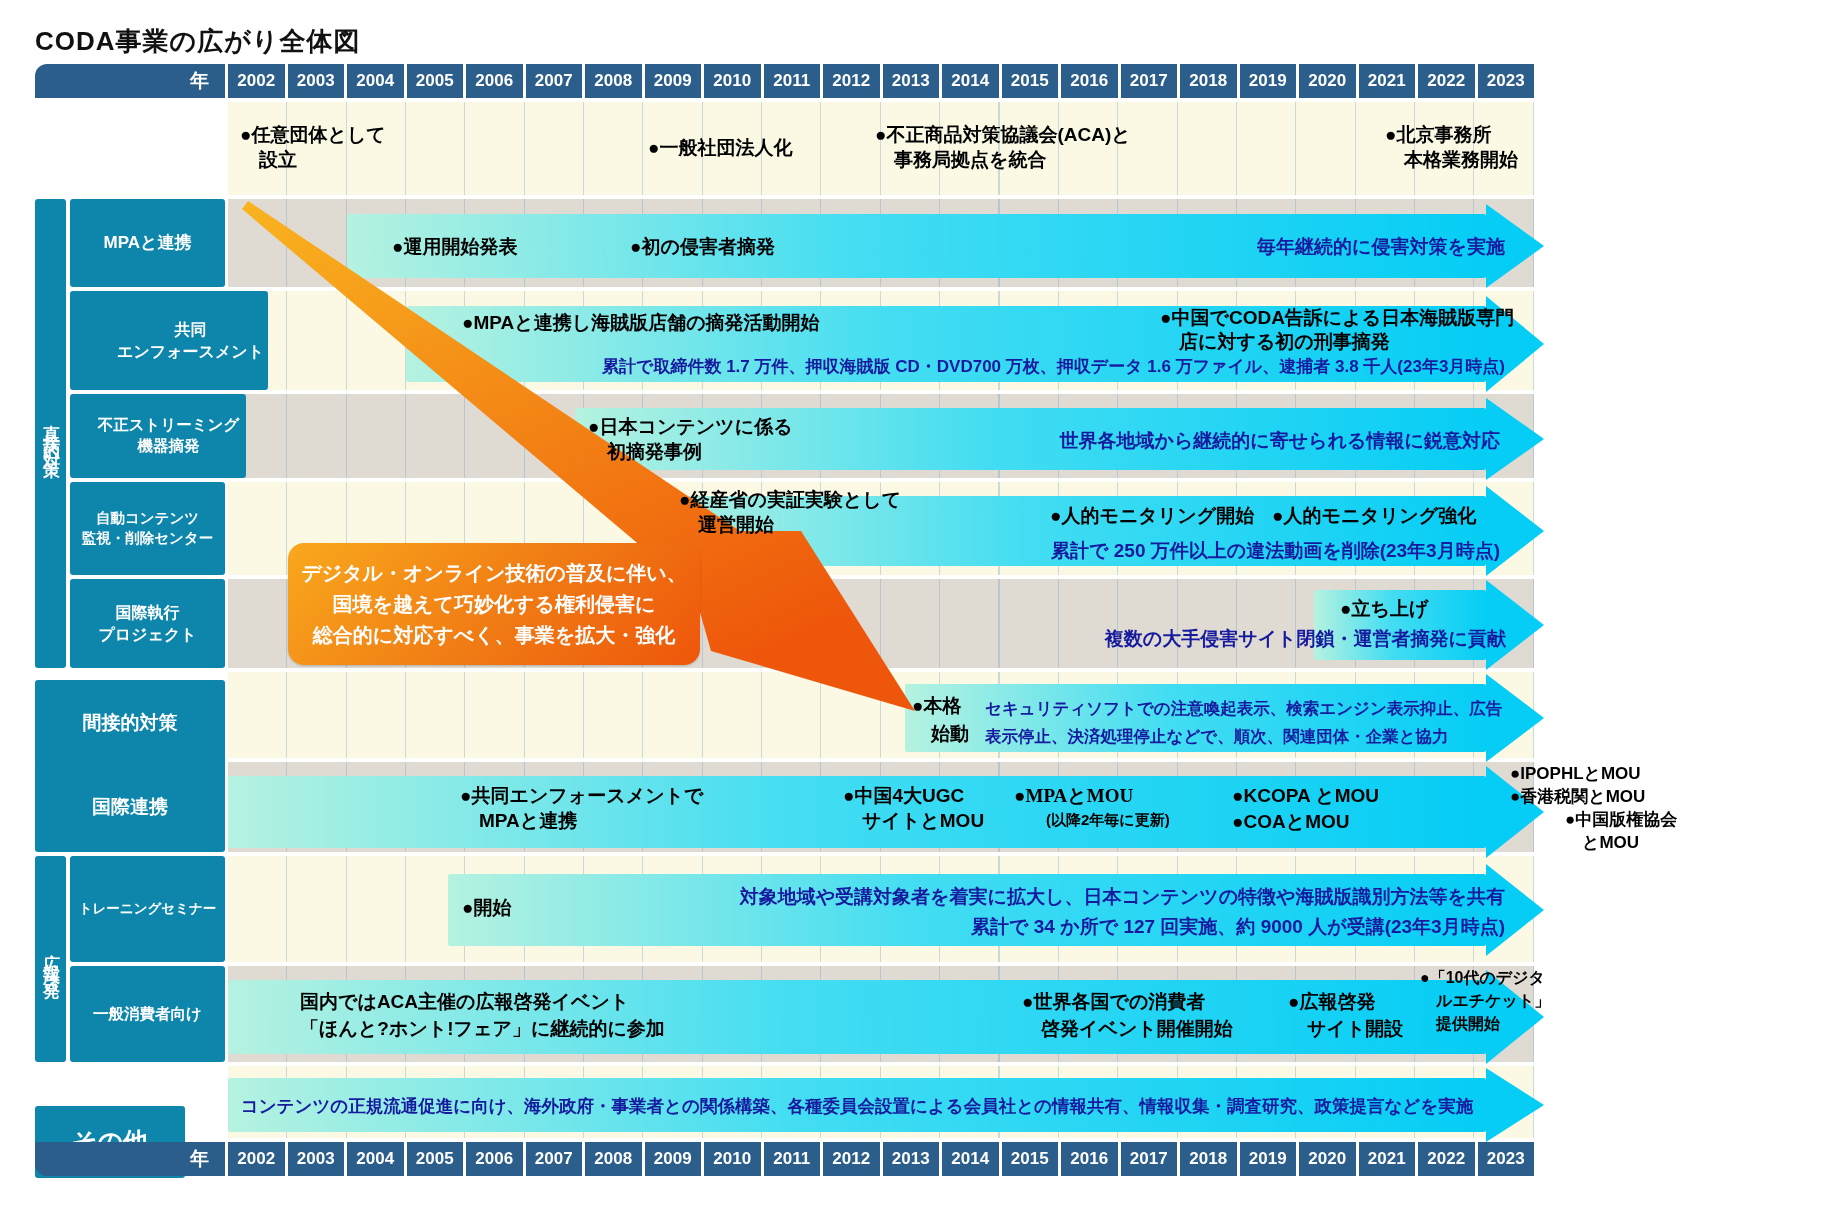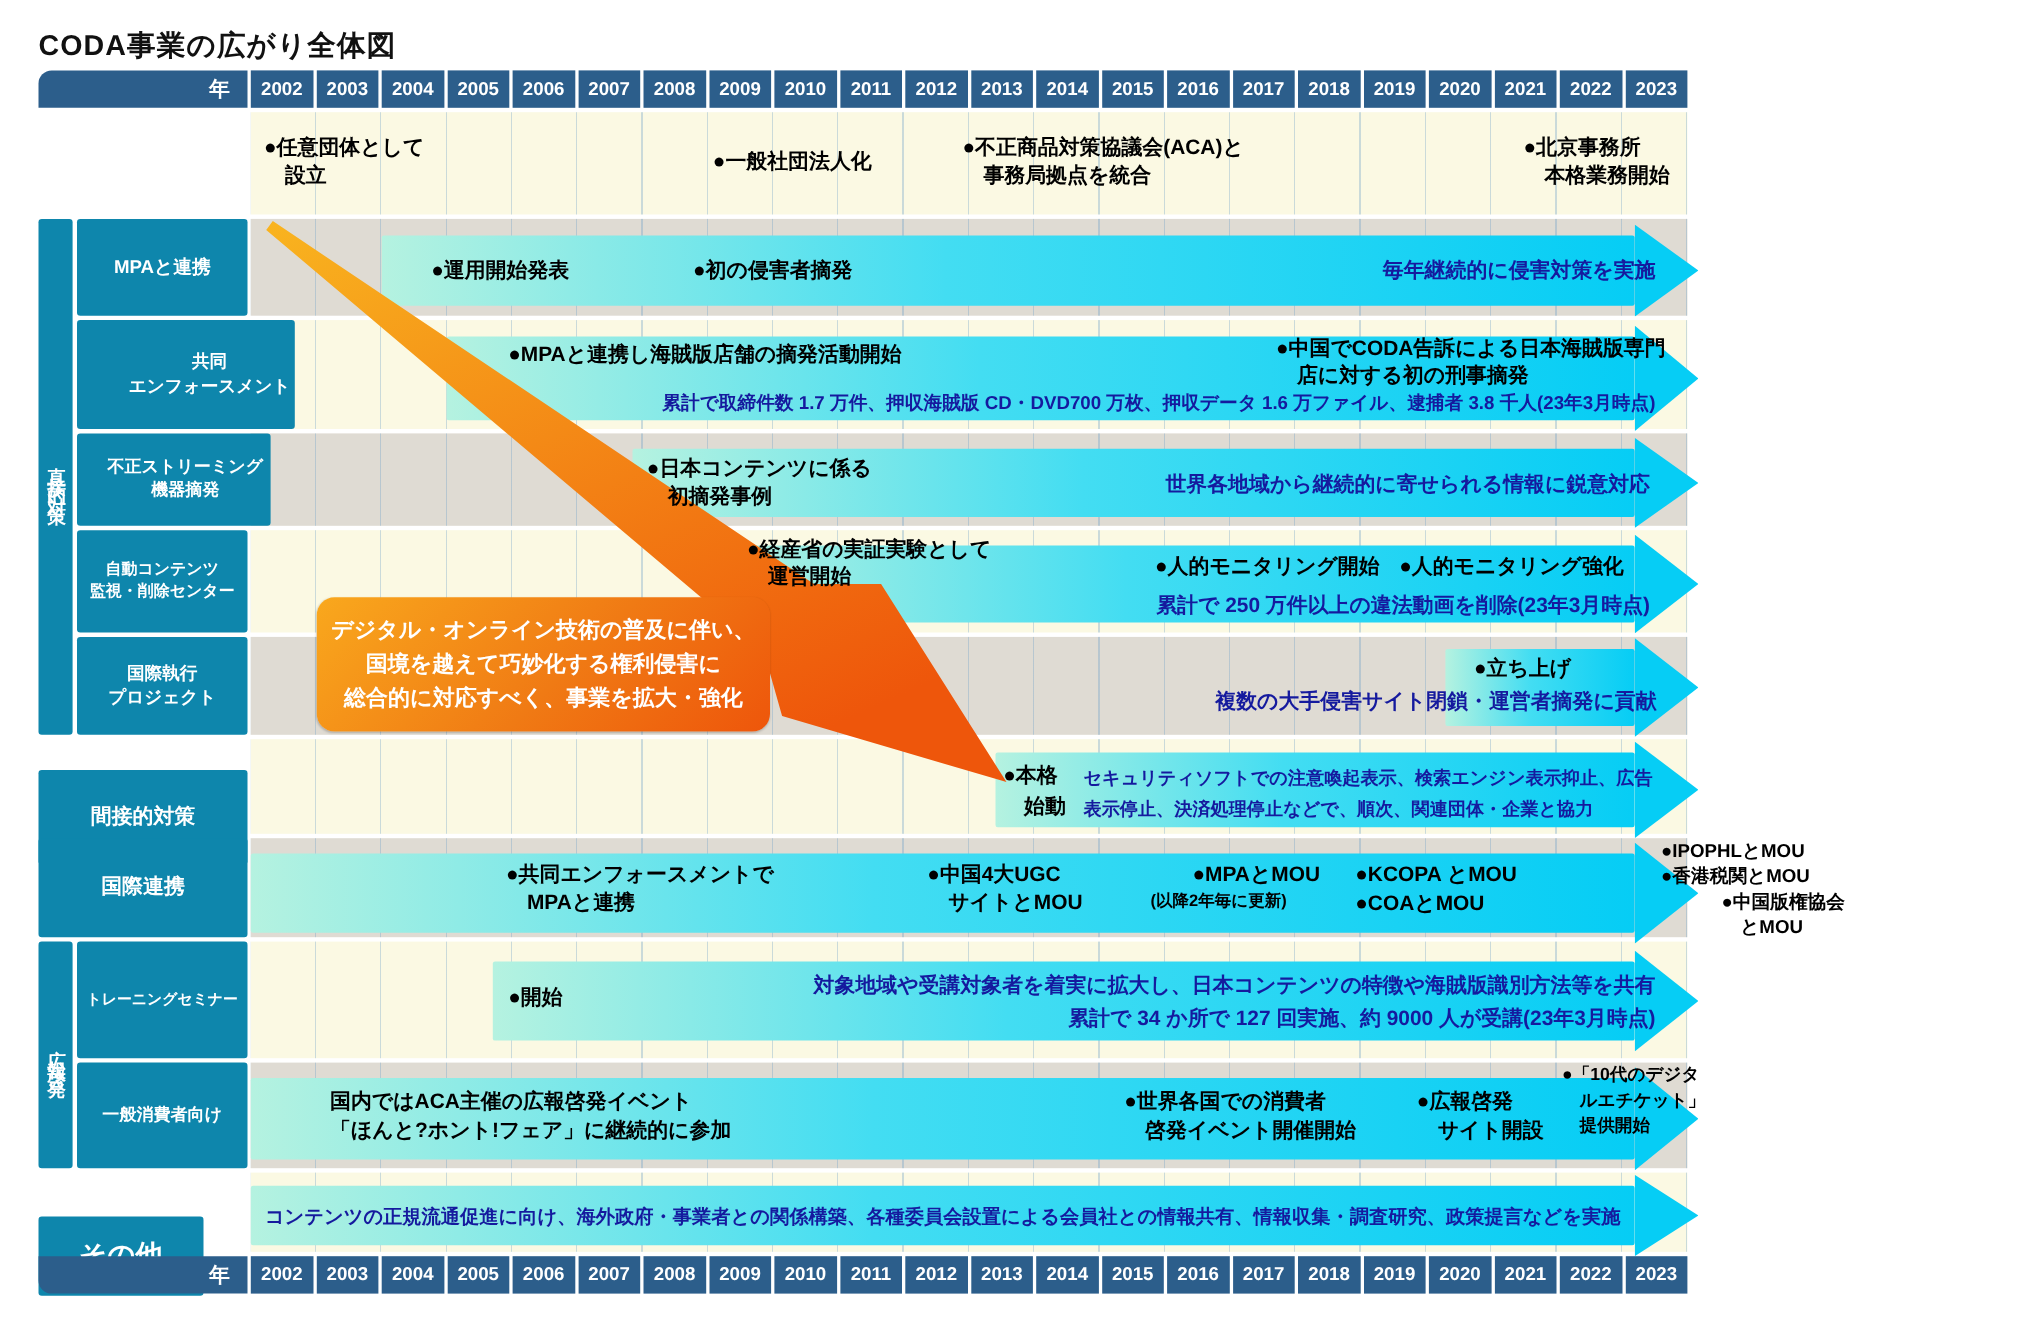--- a/index.html
+++ b/index.html
@@ -90,21 +90,21 @@
   <div class="abs lbl vlbl" style="left:35px;top:199px;width:31px;height:469px;">直接的対策</div>
   <div class="abs lbl" style="left:70px;top:199px;width:155px;height:88px;font-size:17px;">MPAと連携</div>
   <div class="abs lbl" style="left:70px;top:291px;width:155px;height:99px;font-size:16px;padding-left:43px;">共同
 エンフォースメント</div>
   <div class="abs lbl" style="left:70px;top:394px;width:155px;height:84px;font-size:15.5px;padding-left:21px;">不正ストリーミング
 機器摘発</div>
   <div class="abs lbl" style="left:70px;top:482px;width:155px;height:93px;font-size:14.5px;">自動コンテンツ
 監視・削除センター</div>
   <div class="abs lbl" style="left:70px;top:579px;width:155px;height:89px;font-size:16px;">国際執行
 プロジェクト</div>
-  <div class="abs lbl" style="left:35px;top:700px;width:190px;height:86px;font-size:19px;">間接的対策</div>
+  <div class="abs lbl" style="left:35px;top:680px;width:190px;height:86px;font-size:19px;">間接的対策</div>
   <div class="abs lbl" style="left:35px;top:762px;width:190px;height:90px;font-size:19px;">国際連携</div>
   <div class="abs lbl vlbl" style="left:35px;top:856px;width:31px;height:206px;">広報啓発</div>
   <div class="abs lbl" style="left:70px;top:856px;width:155px;height:106px;font-size:13.5px;">トレーニングセミナー</div>
   <div class="abs lbl" style="left:70px;top:966px;width:155px;height:96px;font-size:15.5px;">一般消費者向け</div>
   <div class="abs lbl" style="left:35px;top:1066px;width:150px;height:72px;font-size:25px;margin-top:40px;">その他</div>
 
   <div class="abs bar" style="left:347px;top:214px;width:1139px;height:64px;"></div>
   <div class="abs head" style="left:1486px;top:204px;width:58px;height:84px;"></div>
   <div class="abs bar" style="left:406px;top:306px;width:1080px;height:76px;"></div>
   <div class="abs head" style="left:1486px;top:296px;width:58px;height:96px;"></div>
@@ -171,21 +171,21 @@
 
   <div class="abs ev" style="left:912px;top:692px;line-height:28px;">●本格
 　始動</div>
   <div class="abs note" style="left:985px;top:694px;font-size:16.5px;line-height:28px;">セキュリティソフトでの注意喚起表示、検索エンジン表示抑止、広告
 表示停止、決済処理停止などで、順次、関連団体・企業と協力</div>
 
   <div class="abs ev" style="left:460px;top:783px;">●共同エンフォースメントで
 　MPAと連携</div>
   <div class="abs ev" style="left:843px;top:783px;">●中国4大UGC
 　サイトとMOU</div>
-  <div class="abs ev" style="left:1084px;top:783px;">●MPAとMOU</div>
+  <div class="abs ev" style="left:1014px;top:783px;font-family:Liberation Serif, serif;">●MPAとMOU</div>
   <div class="abs ev" style="left:1046px;top:810px;font-size:15px;line-height:20px;">(以降2年毎に更新)</div>
   <div class="abs ev" style="left:1232px;top:783px;line-height:26px;">●KCOPA とMOU
 ●COAとMOU</div>
   <div class="abs ev" style="left:1510px;top:762px;font-size:17px;line-height:23px;">●IPOPHLとMOU
 ●香港税関とMOU</div>
   <div class="abs ev" style="left:1565px;top:808px;font-size:17px;line-height:23px;">●中国版権協会
 　とMOU</div>
 
   <div class="abs ev" style="left:462px;top:895px;">●開始</div>
   <div class="abs note ra" style="right:338px;top:882px;line-height:30px;">対象地域や受講対象者を着実に拡大し、日本コンテンツの特徴や海賊版識別方法等を共有

